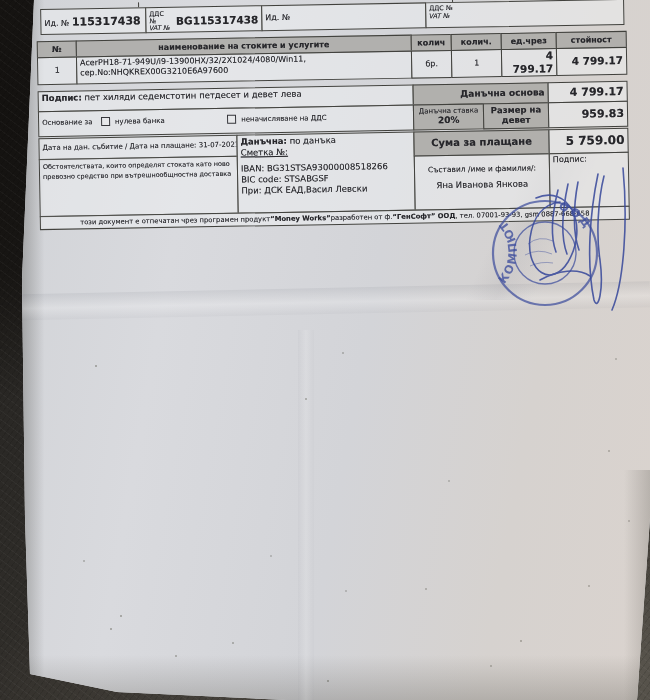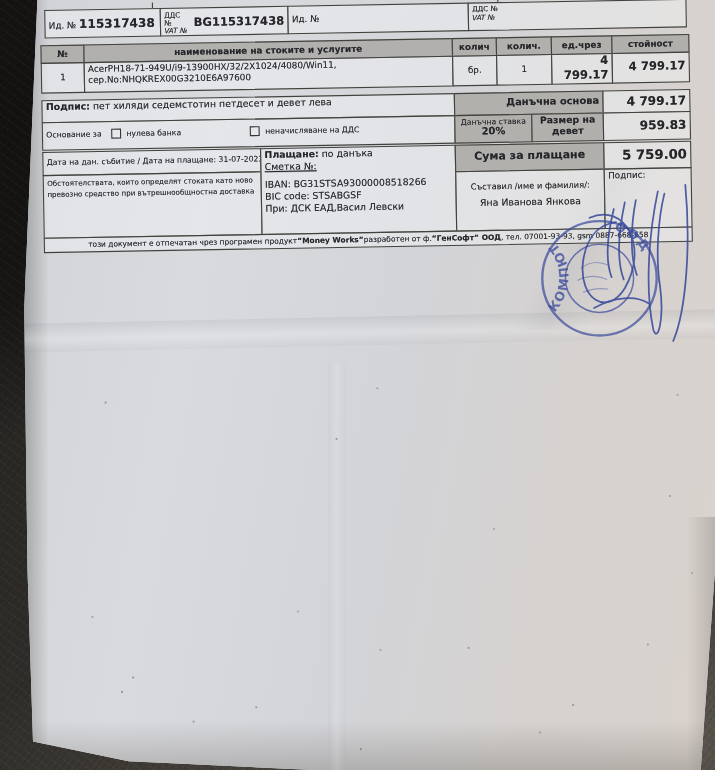--- a/index.html
+++ b/index.html
@@ -153,21 +153,21 @@
       <div class="cell t7" style="left:2px;top:133px;width:199px;height:22px;white-space:nowrap;overflow:hidden">
         <div style="margin-top:4px">
           <span class="soft">Дата на дан. събитие / Дата на плащане:</span>
           <span class="soft">31-07-2023</span>
         </div>
       </div>
       <div class="cell t65" style="left:2px;top:154px;width:199px;height:58px">
         <div class="soft" style="margin-top:2px;line-height:1.5">Обстоятелствата, които определят стоката като ново превозно средство при вътрешнообщностна доставка</div>
       </div>
       <div class="cell t85" style="left:200px;top:133px;width:178px;height:79px">
-        <div><span class="b soft">Плащане:</span>
+        <div><span class="b soft">Данъчна:</span>
              <span class="soft">по данъка</span></div>
         <div class="ul soft">Сметка №:</div>
         <div class="soft" style="margin-top:6px">IBAN: BG31STSA93000008518266</div>
         <div class="soft">BIC code: STSABGSF</div>
         <div class="soft">При: ДСК ЕАД,Васил Левски</div>
       </div>
       <div class="cell shade ctr b t10 soft" style="left:377px;top:133px;width:136px;height:25px">Сума за плащане</div>
       <div class="cell rgt b t12 soft" style="left:512px;top:133px;width:80px;height:25px">5 759.00</div>
       <div class="cell" style="left:377px;top:157px;width:136px;height:55px">
         <div class="t75 soft" style="margin-top:8px;text-align:center">Съставил /име и фамилия/:</div>

